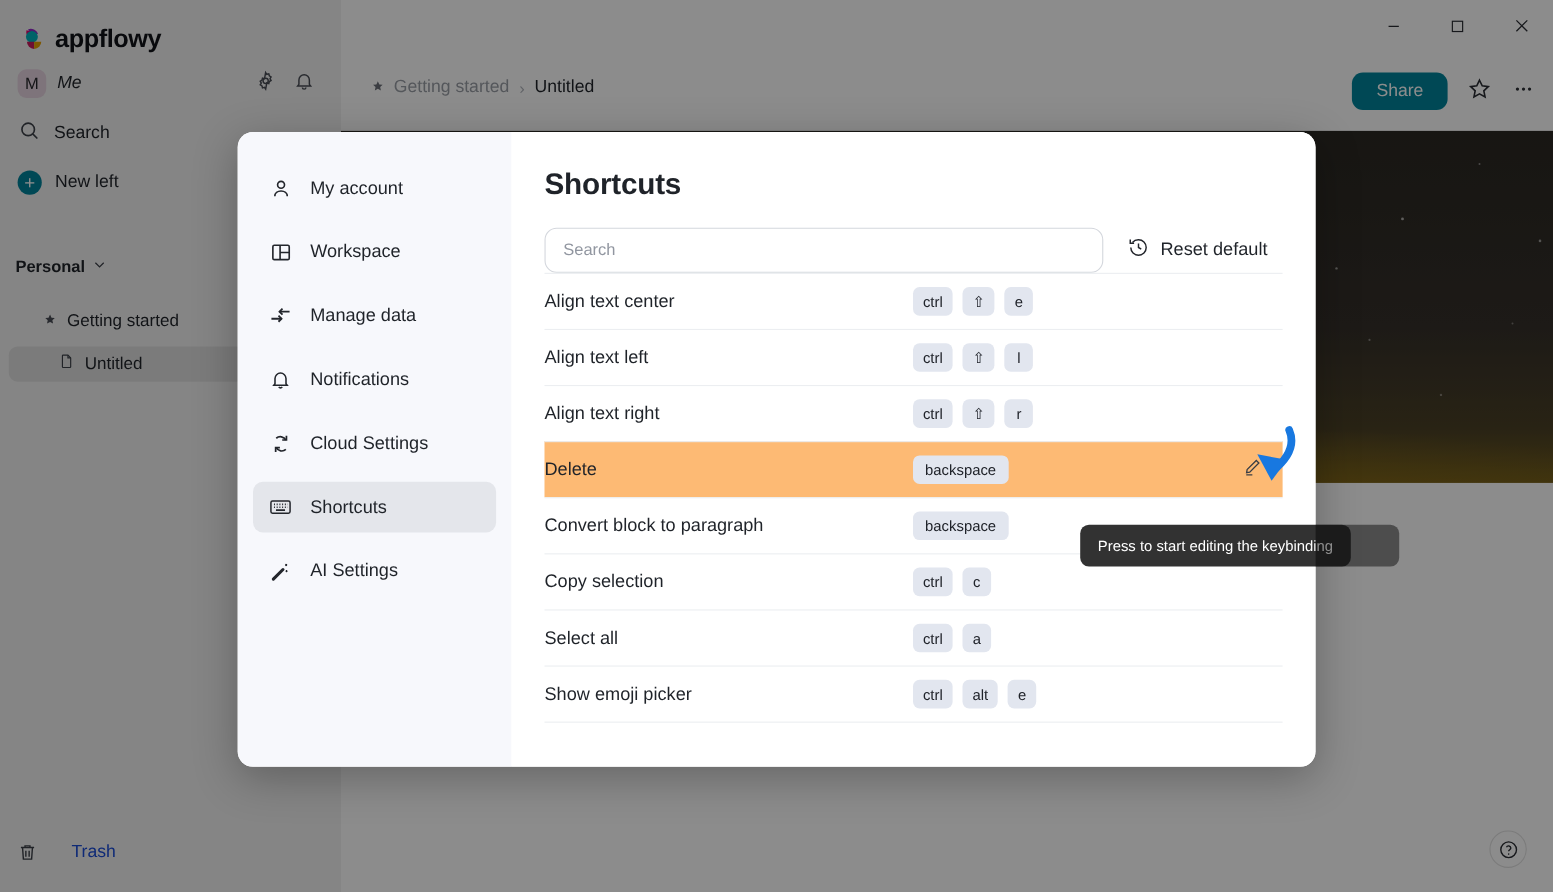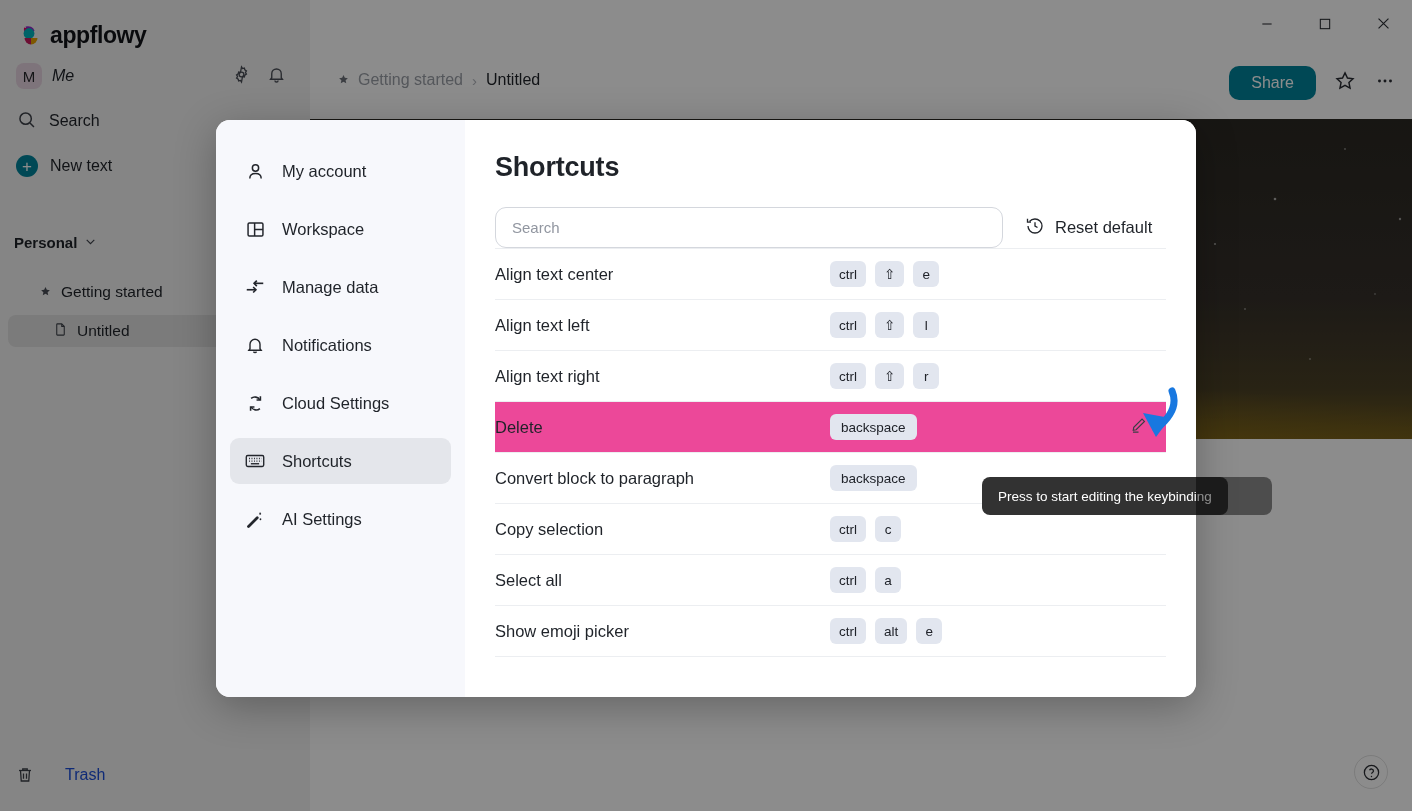--- a/index.html
+++ b/index.html
@@ -103,21 +103,21 @@
   .search-box { width: 508px; height: 41px; border: 1px solid #d4d7dd; border-radius: 11px;
                 display: flex; align-items: center; padding: 0 16px; }
   .search-box input { border: none; outline: none; width: 100%; font-size: 15px;
                       color: #1f2329; font-family: "Liberation Sans", sans-serif; background: transparent; }
   .search-box input::placeholder { color: #9196a0; }
   .reset-btn { display: flex; align-items: center; gap: 10px; font-size: 16.5px; color: #1f2329; }
 
   .list { }
   .srow { height: 51px; display: flex; align-items: center; border-top: 1px solid #eceef1;
           position: relative; padding-right: 8px; }
-  .srow.hl { background: #ec4899; }
+  .srow.hl { background: #fdba74; }
   .srow .cmd { width: 335px; font-size: 16.5px; color: #1f2329; flex-shrink: 0; }
   .keys { display: flex; gap: 9px; align-items: center; }
   .key { background: #e2e6ef; border-radius: 6px; min-width: 26px; height: 26px;
          display: flex; align-items: center; justify-content: center;
          font-size: 13.5px; color: #20232a; padding: 0 9px; }
   .key.wide { padding: 0 11px; }
   .edit-ic { position: absolute; right: 18px; top: 50%; transform: translateY(-50%); }
 
   
   .tooltip { position: absolute; left: 982px; top: 477px; height: 38px;
@@ -176,21 +176,21 @@
           <svg width="21" height="21" viewBox="0 0 24 24" fill="none" stroke="#3c4048" stroke-width="1.7">
             <circle cx="11" cy="11" r="6.5"></circle>
               <path d="M16 16l4.5 4.5"></path>
           </svg>
         </span>
         <span>Search</span>
       </div>
 
       <div class="nav-row nav-newpage">
         <span class="plus-circle">+</span>
-        <span>New text</span>
+        <span>New left</span>
       </div>
 
       <div class="section-hdr">
         <span>Personal</span>
         <span>
           <svg width="13" height="13" viewBox="0 0 24 24" fill="none" stroke="#3c4048" stroke-width="2.1">
             <path d="M5 9l7 7 7-7"></path>
           </svg>
         </span>
       </div>

